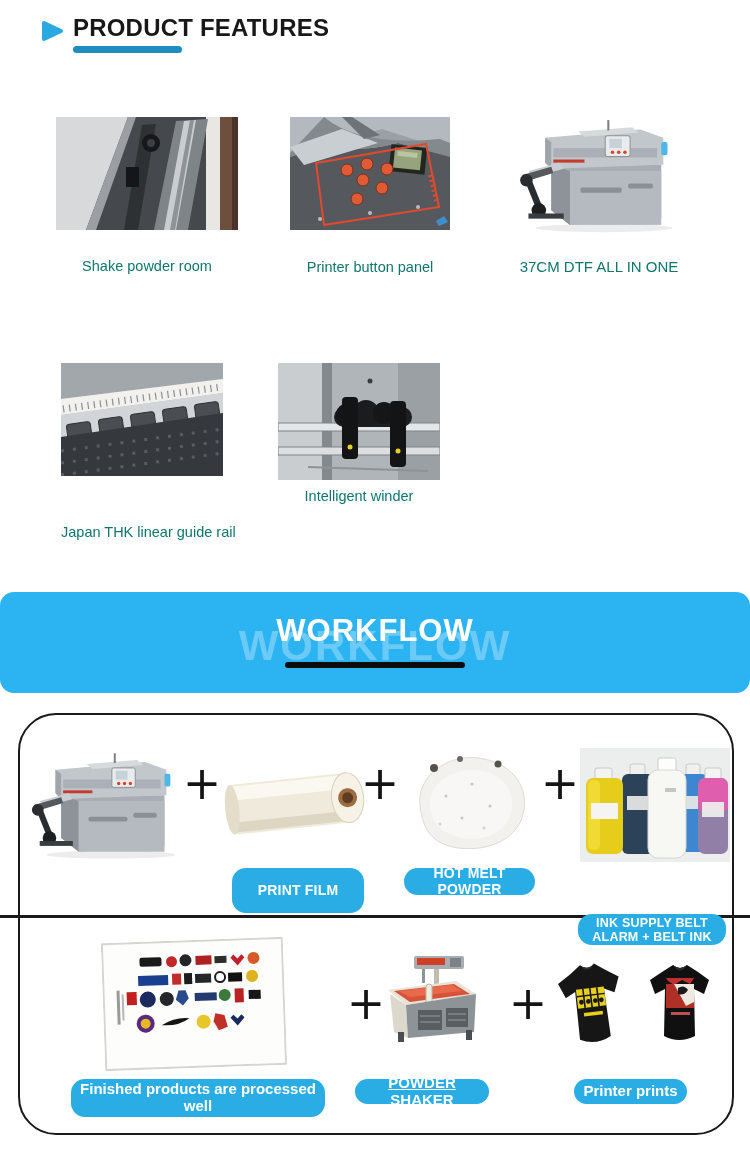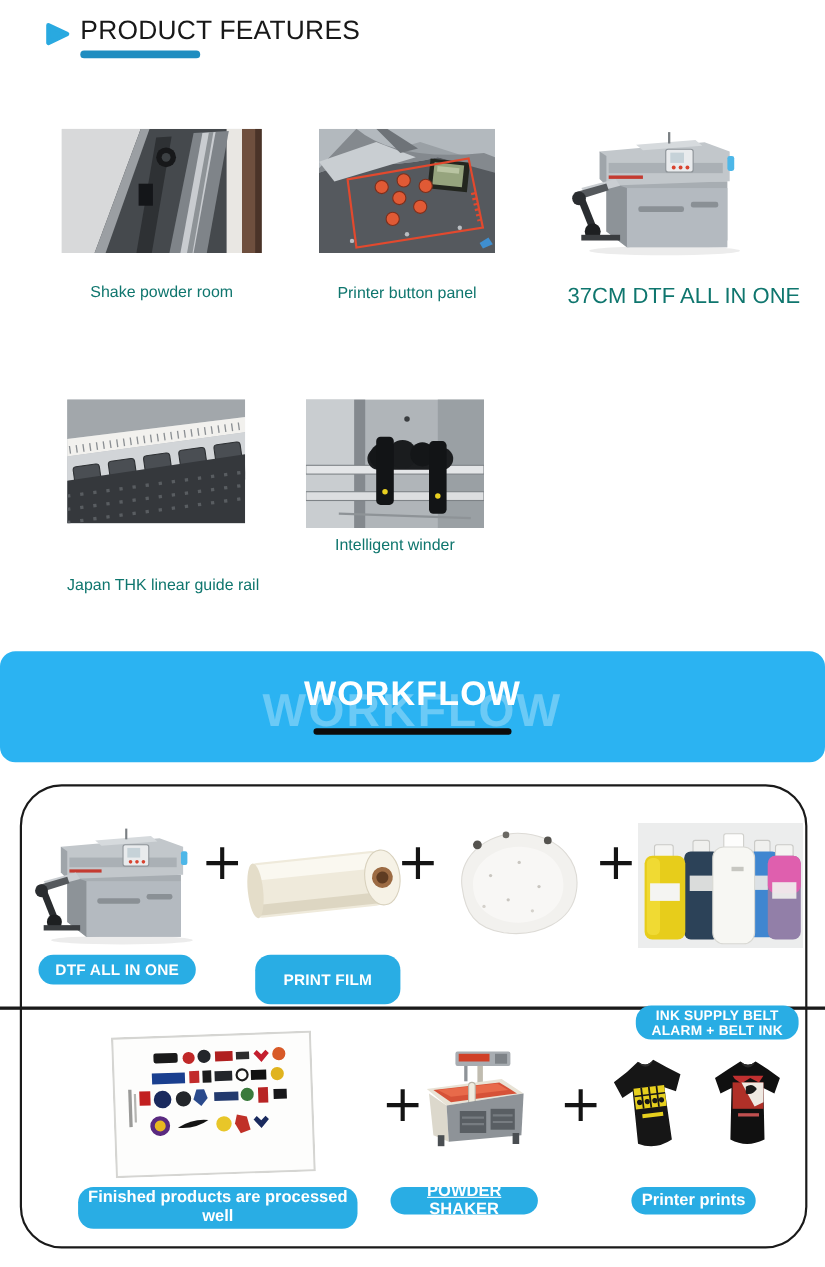--- a/index.html
+++ b/index.html
@@ -5,21 +5,21 @@
   html,body{margin:0;padding:0;background:#fff;}
   .page{
     position:relative;width:750px;height:1152px;margin:0 auto;
     background:#fff;overflow:hidden;
     font-family:"Liberation Sans",sans-serif;color:#1c1c1c;
   }
 
   
   .sec-header{position:absolute;left:40px;top:14px;height:44px;}
   .tri-icon{position:absolute;left:0;top:5px;width:24px;height:24px;}
-  .sec-title{position:absolute;left:33px;top:0;margin:0;font-size:24px;font-weight:normal;
+  .sec-title{position:absolute;left:33px;top:0;margin:0;font-size:24px;font-weight:bold;
     letter-spacing:.2px;color:#181818;white-space:nowrap;}
   .title-underline{position:absolute;left:33px;top:32px;width:109px;height:7px;
     border-radius:4px;background:var(--underline-blue,#1f8dc0);}
 
   
   .photo{position:absolute;overflow:hidden;}
   .caption{position:absolute;font-size:14.5px;font-weight:normal;color:#0f766e;
     text-align:center;white-space:nowrap;}
 
   
@@ -142,21 +142,21 @@
   </div>
 
   <div class="photo" style="left:516px;top:108px;width:166px;height:130px;">
     <svg width="166" height="130" viewBox="0 0 160 120">
         <use href="#sym-dtf"></use>
       </svg>
   </div>
 
   <div class="caption" style="left:56px;top:258px;width:182px;">Shake powder room</div>
   <div class="caption" style="left:290px;top:259px;width:160px;">Printer button panel</div>
-  <div class="caption" style="left:516px;top:258px;width:166px;font-size:20px;">37CM DTF ALL IN ONE</div>
+  <div class="caption" style="left:516px;top:258px;width:166px;font-size:15px;">37CM DTF ALL IN ONE</div>
 
   <div class="photo" style="left:61px;top:363px;width:162px;height:113px;">
     <svg width="162" height="113" viewBox="0 0 162 113">
       <rect width="162" height="113" fill="#b9bdc1"></rect>
       <polygon points="0,0 162,0 162,16 0,36" fill="#a2a7ab"></polygon>
       <polygon points="0,36 162,16 162,30 0,52" fill="#f2f1ee"></polygon>
       <line x1="2" y1="46" x2="160" y2="24" stroke="#8b8f93" stroke-width="7" stroke-dasharray="1.2 5"></line>
       <polygon points="0,52 162,30 162,50 0,74" fill="#d2d5d8"></polygon>
       <g fill="#4a4e53" stroke="#2d3033" stroke-width="1">
         <rect x="6" y="60" width="24" height="15" rx="3" transform="rotate(-8 18 67)"></rect>
@@ -211,21 +211,20 @@
   </div>
 
   <div class="wf-box"></div>
   <div class="wf-divider"></div>
 
   <div class="photo" style="left:28px;top:744px;width:156px;height:118px;">
     <svg width="156" height="118" viewBox="0 0 160 120">
         <use href="#sym-dtf"></use>
       </svg>
   </div>
-  <div class="pill pill-s" style="left:35px;top:868px;width:143px;height:27px;">DTF ALL IN ONE</div>
 
   <div class="plus" style="left:177px;top:758px;">+</div>
 
   <div class="photo" style="left:224px;top:758px;width:146px;height:92px;">
     <svg width="146" height="92" viewBox="0 0 146 92">
       <g transform="rotate(-6 73 46)">
         <rect x="4" y="20" width="120" height="50" rx="8" fill="#efeadb"></rect>
         <rect x="4" y="22" width="120" height="14" rx="7" fill="#faf8f0"></rect>
         <rect x="4" y="58" width="120" height="10" rx="5" fill="#ddd6c2"></rect>
         <ellipse cx="8" cy="45" rx="7" ry="25" fill="#e4ddc9"></ellipse>
@@ -247,20 +246,21 @@
       <circle cx="60" cy="15" r="3" fill="#6b6964"></circle>
       <circle cx="98" cy="20" r="3.5" fill="#55534f"></circle>
       <circle cx="46" cy="52" r="1.5" fill="#c9c6c0"></circle>
       <circle cx="72" cy="40" r="1.5" fill="#c9c6c0"></circle>
       <circle cx="90" cy="62" r="1.5" fill="#c9c6c0"></circle>
       <circle cx="62" cy="74" r="1.5" fill="#c9c6c0"></circle>
       <circle cx="84" cy="84" r="1.5" fill="#d4d1cb"></circle>
       <circle cx="40" cy="80" r="1.5" fill="#d4d1cb"></circle>
     </svg>
   </div>
+  <div class="pill pill-s" style="left:404px;top:868px;width:131px;height:27px;">HOT MELT POWDER</div>
 
   <div class="plus" style="left:535px;top:758px;">+</div>
 
   <div class="photo" style="left:580px;top:748px;width:150px;height:114px;">
     <svg width="150" height="114" viewBox="0 0 150 114">
       <rect width="150" height="114" fill="#eceded"></rect>
 
       <rect x="50" y="16" width="15" height="13" rx="2" fill="#f0f0ee" stroke="#c9c9c6"></rect>
       <rect x="42" y="26" width="32" height="80" rx="6" fill="#2c4258"></rect>
       <rect x="47" y="48" width="22" height="14" fill="#e9e9e6" opacity=".92"></rect>

